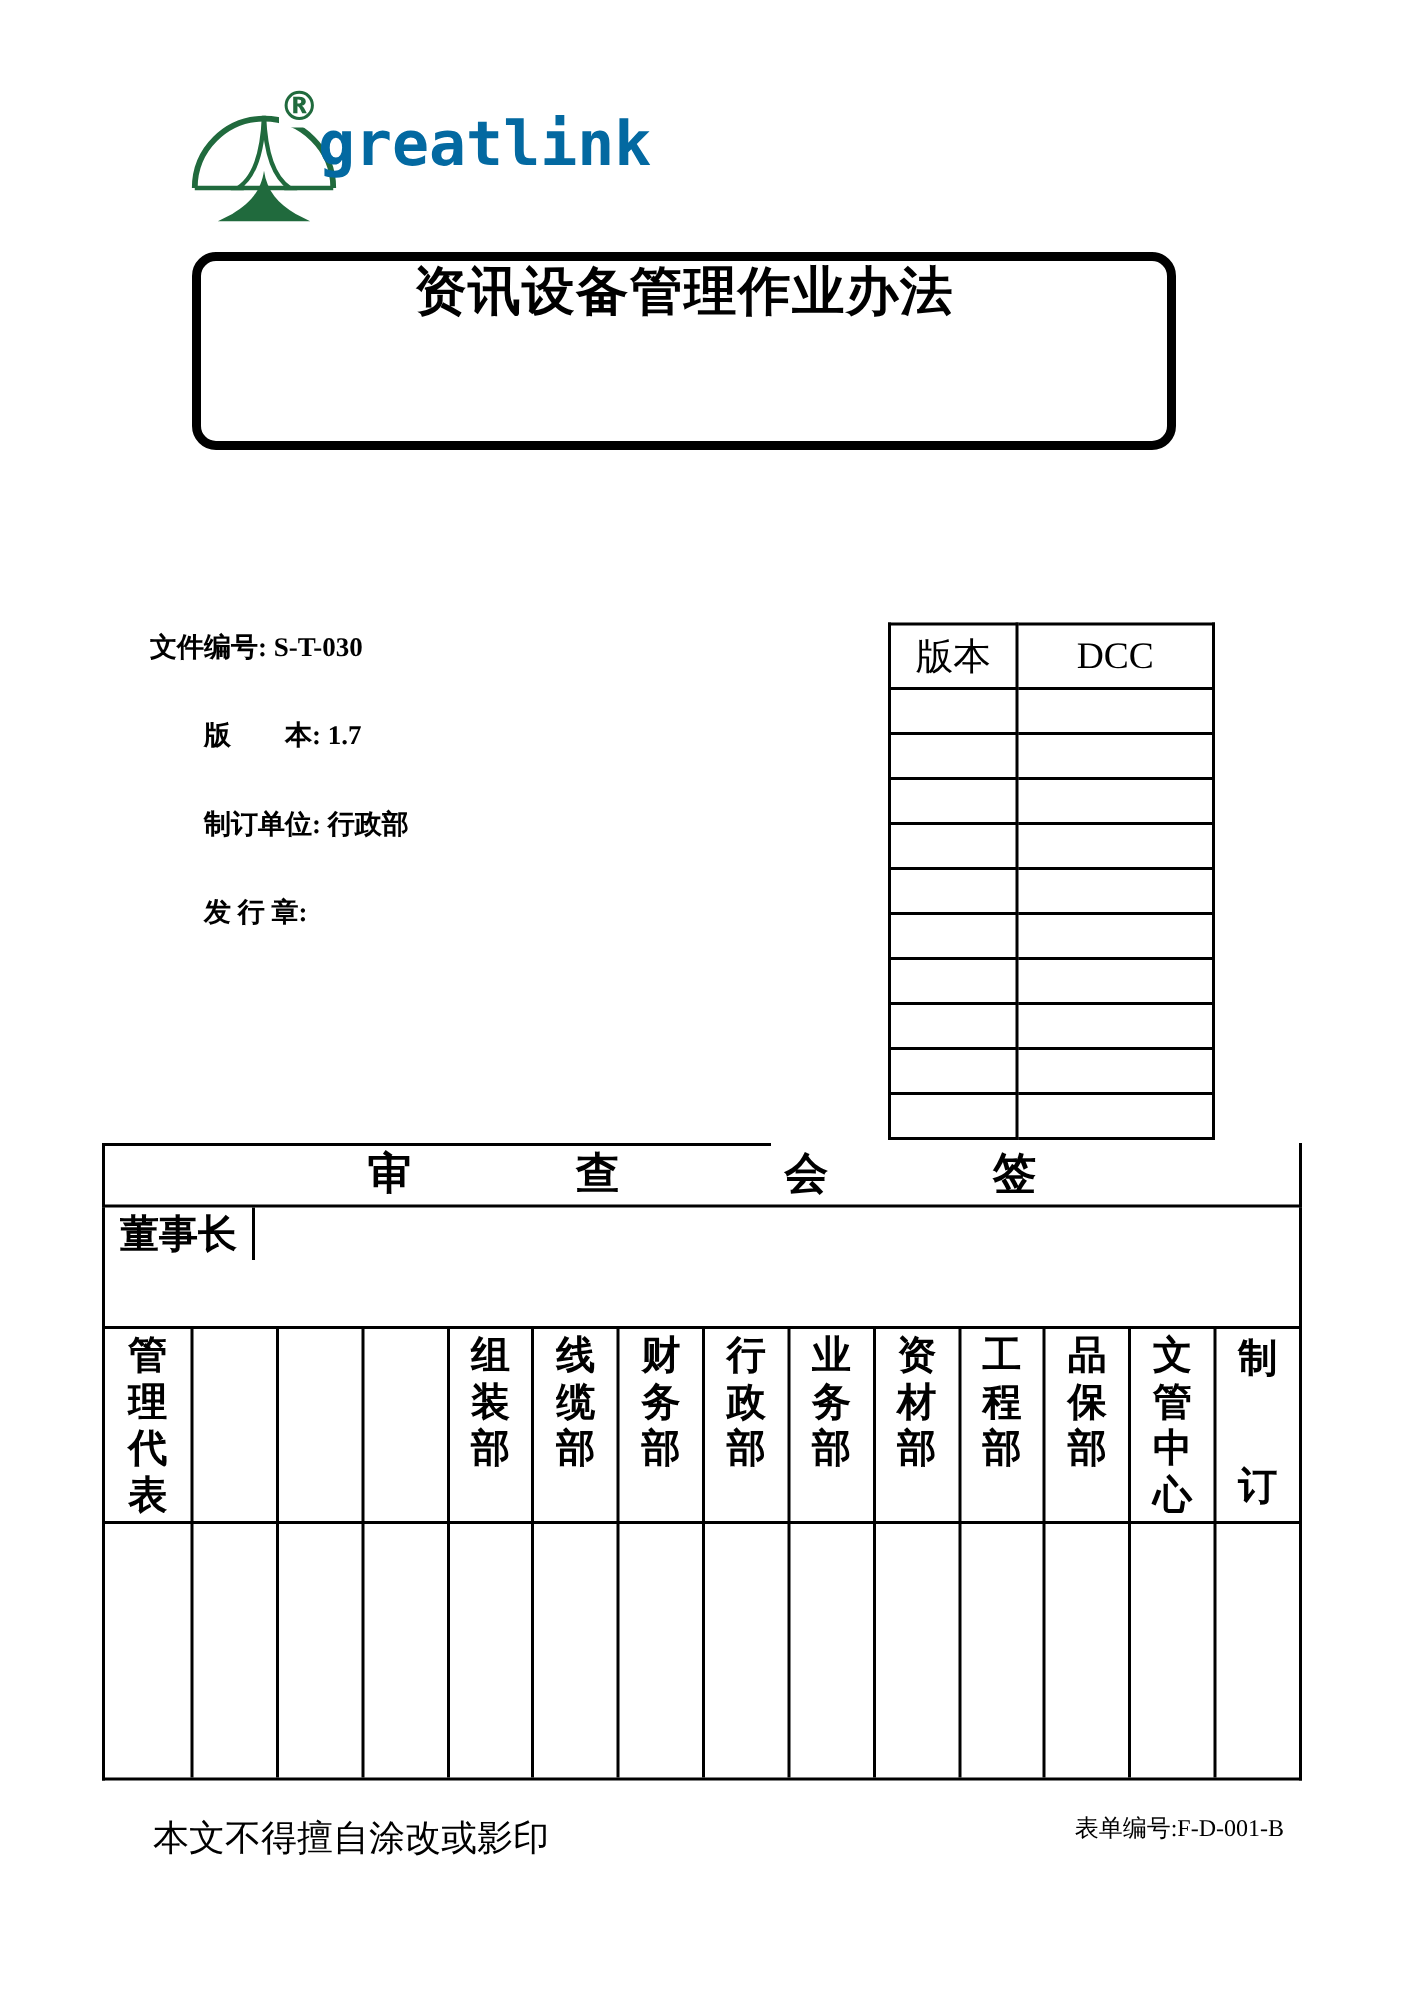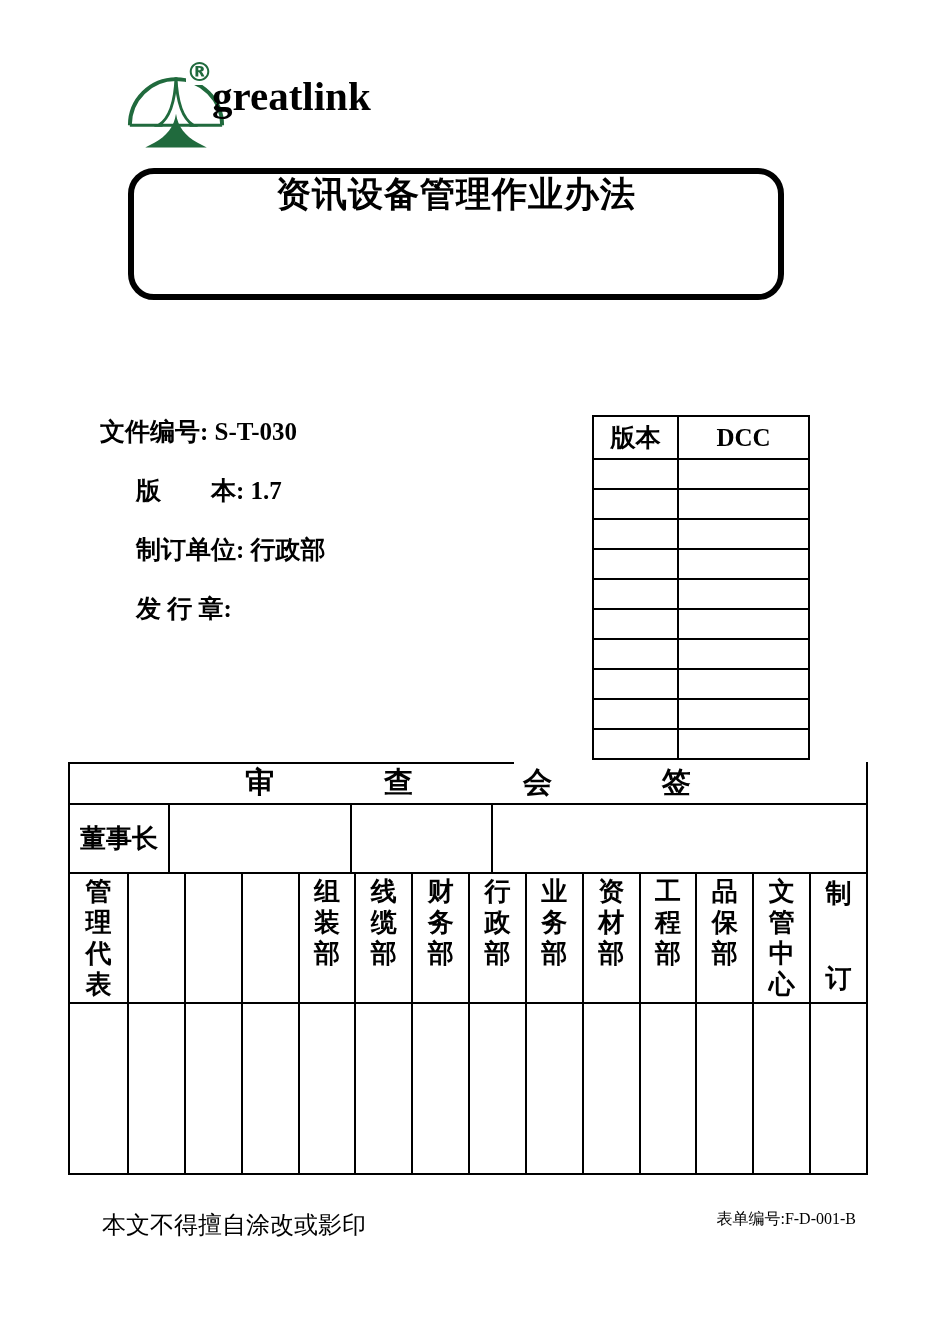--- a/index.html
+++ b/index.html
@@ -13,49 +13,49 @@
 
   
   #logo-icon { left: 126px; top: 62px; width: 100px; height: 92px; }
   #logo-reg  { left: 186px; top: 58px; font-size: 27px; font-weight: bold;
                font-family: "DejaVu Sans", sans-serif; background:#fff; line-height:1; }
   #logo-text { left: 212px; top: 76px; font-family: "DejaVu Sans Mono", monospace;
                font-weight: bold; font-size: 41px; letter-spacing: 0px; line-height: 1; }
 
   
   #title-box { left: 128px; top: 168px; width: 656px; height: 132px;
-               border: 6px solid #000; border-radius: 26px; }
+               border: 6px solid #000; border-radius: 16px; }
   #title-box .title { text-align: center; font-size: 35px; font-weight: bold;
                       line-height: 40px; margin-top: 1px; letter-spacing: 1px; }
 
   
   #doc-info { left: 100px; top: 402px; }
-  .doc-line { height: 59px; line-height: 59px; font-size: 25px; font-weight: bold;
+  .doc-line { height: 59px; line-height: 59px; font-size: 18px; font-weight: bold;
               white-space: pre; }
   .doc-line + .doc-line { padding-left: 36px; }
 
   
   #version-table { left: 592px; top: 415px; border-collapse: collapse;
                    table-layout: fixed; width: 216px; }
   #version-table th, #version-table td { border: 2px solid #000; padding: 0; }
-  #version-table th { height: 43px; font-size: 25px; font-weight: bold; text-align: center; border-radius: 13px; }
+  #version-table th { height: 43px; font-size: 25px; font-weight: normal; text-align: center; border-radius: 13px; }
   #version-table col.c1 { width: 85px; }
   #version-table col.c2 { width: 131px; }
   #version-table tbody td { height: 30px; }
 
   
   #review-table { left: 68px; top: 762px; width: 800px; font-weight: bold; }
   .rrow { position: relative; display: flex; border: 2px solid #000; border-top: none; }
   #review-header-row { height: 43px; border-top: none; }
   #review-header-row .topline { position: absolute; left: -2px; top: 0; width: 446px;
                                 height: 2px; background: #000; }
   #review-header-row .chars { width: 56%; margin: 0 auto; display: flex;
                               justify-content: space-between; align-items: center;
                               font-size: 29px; height: 100%; }
-  #review-signer-row { height: 69px; }
+  #review-signer-row { height: 81px; flex-direction: column; }
   #review-dept-row   { height: 130px; }
   #review-empty-row  { height: 171px; }
   .cell { border-right: 2px solid #000; display: flex; align-items: center;
           justify-content: center; font-size: 26px; overflow: hidden; }
   .cell:last-child { border-right: none; }
   .r2c0 { width: 100px; } .r2c1 { width: 182px; } .r2c2 { width: 100px; }
   .r2c3 { width: 141px; } .r2c4 { width: 130px; } .r2c5 { flex: 1; }
   #review-dept-row .cell, #review-empty-row .cell { flex: 1; }
   #review-dept-row .cell:first-child, #review-empty-row .cell:first-child
       { flex: none; width: 59px; }
@@ -71,21 +71,21 @@
 </head>
 <body>
 
 <svg id="logo-icon" class="abs" viewBox="0 0 104 92" xmlns="http://www.w3.org/2000/svg">
   <path d="M4,64 A48,48 0 0 1 100,64" fill="none" stroke="#206a3d" stroke-width="4"></path>
   <path d="M4,64 H38 M66,64 H100" fill="none" stroke="#206a3d" stroke-width="3"></path>
   <path d="M52,14 C51,40 45,57 34,64 L70,64 C59,57 53,40 52,14 Z" fill="#ffffff" stroke="#206a3d" stroke-width="3"></path>
   <path d="M52,52 C50,66 42,75 30,82 L20,87 H84 L74,82 C62,75 54,66 52,52 Z" fill="#206a3d"></path>
 </svg>
 <span id="logo-reg" class="abs" style="color:#206a3d;">®</span>
-<div id="logo-text" class="abs" style="color:#000000;font-family:Liberation Serif, serif;">greatlink</div>
+<div id="logo-text" class="abs" style="color:#0369a1;">greatlink</div>
 
 <div id="title-box" class="abs">
   <div class="title">资讯设备管理作业办法</div>
 </div>
 
 <div id="doc-info" class="abs">
   <div class="doc-line"><span>文件编号:</span> <span>S-T-030</span></div>
   <div class="doc-line"><span>版　　本:</span> <span>1.7</span></div>
   <div class="doc-line"><span>制订单位:</span> <span>行政部</span></div>
   <div class="doc-line"><span>发 行 章:</span> <span></span></div>

